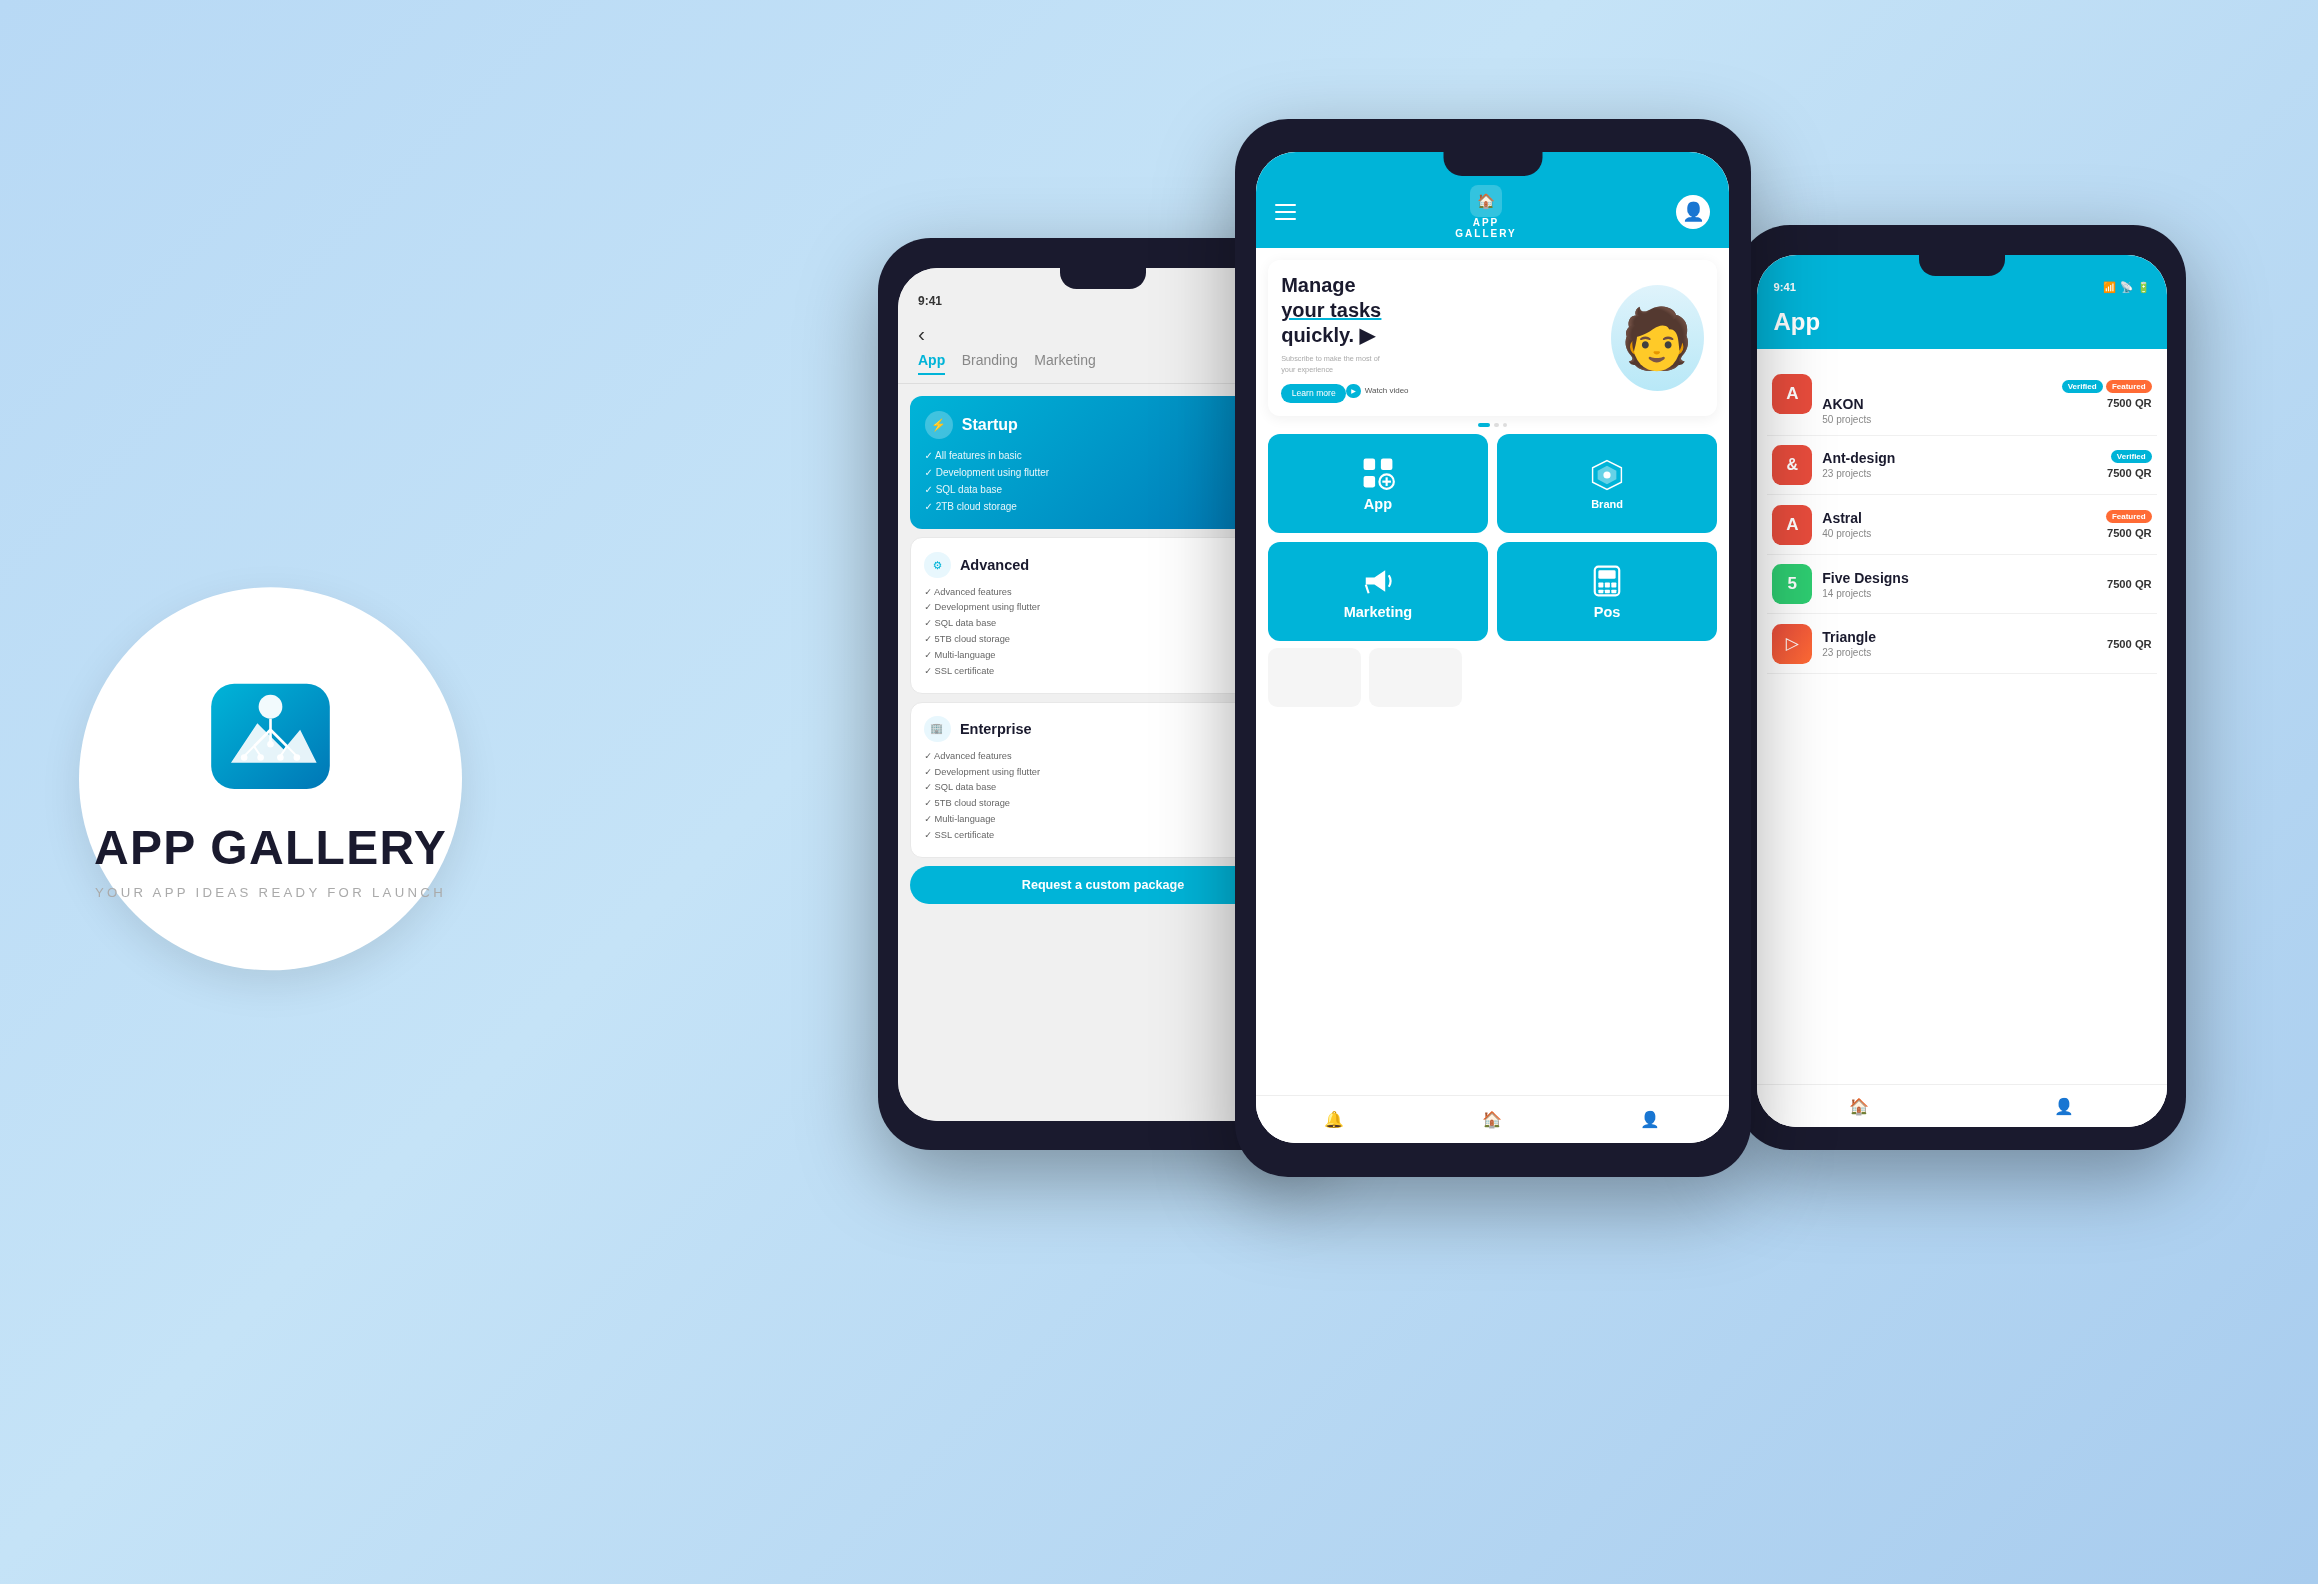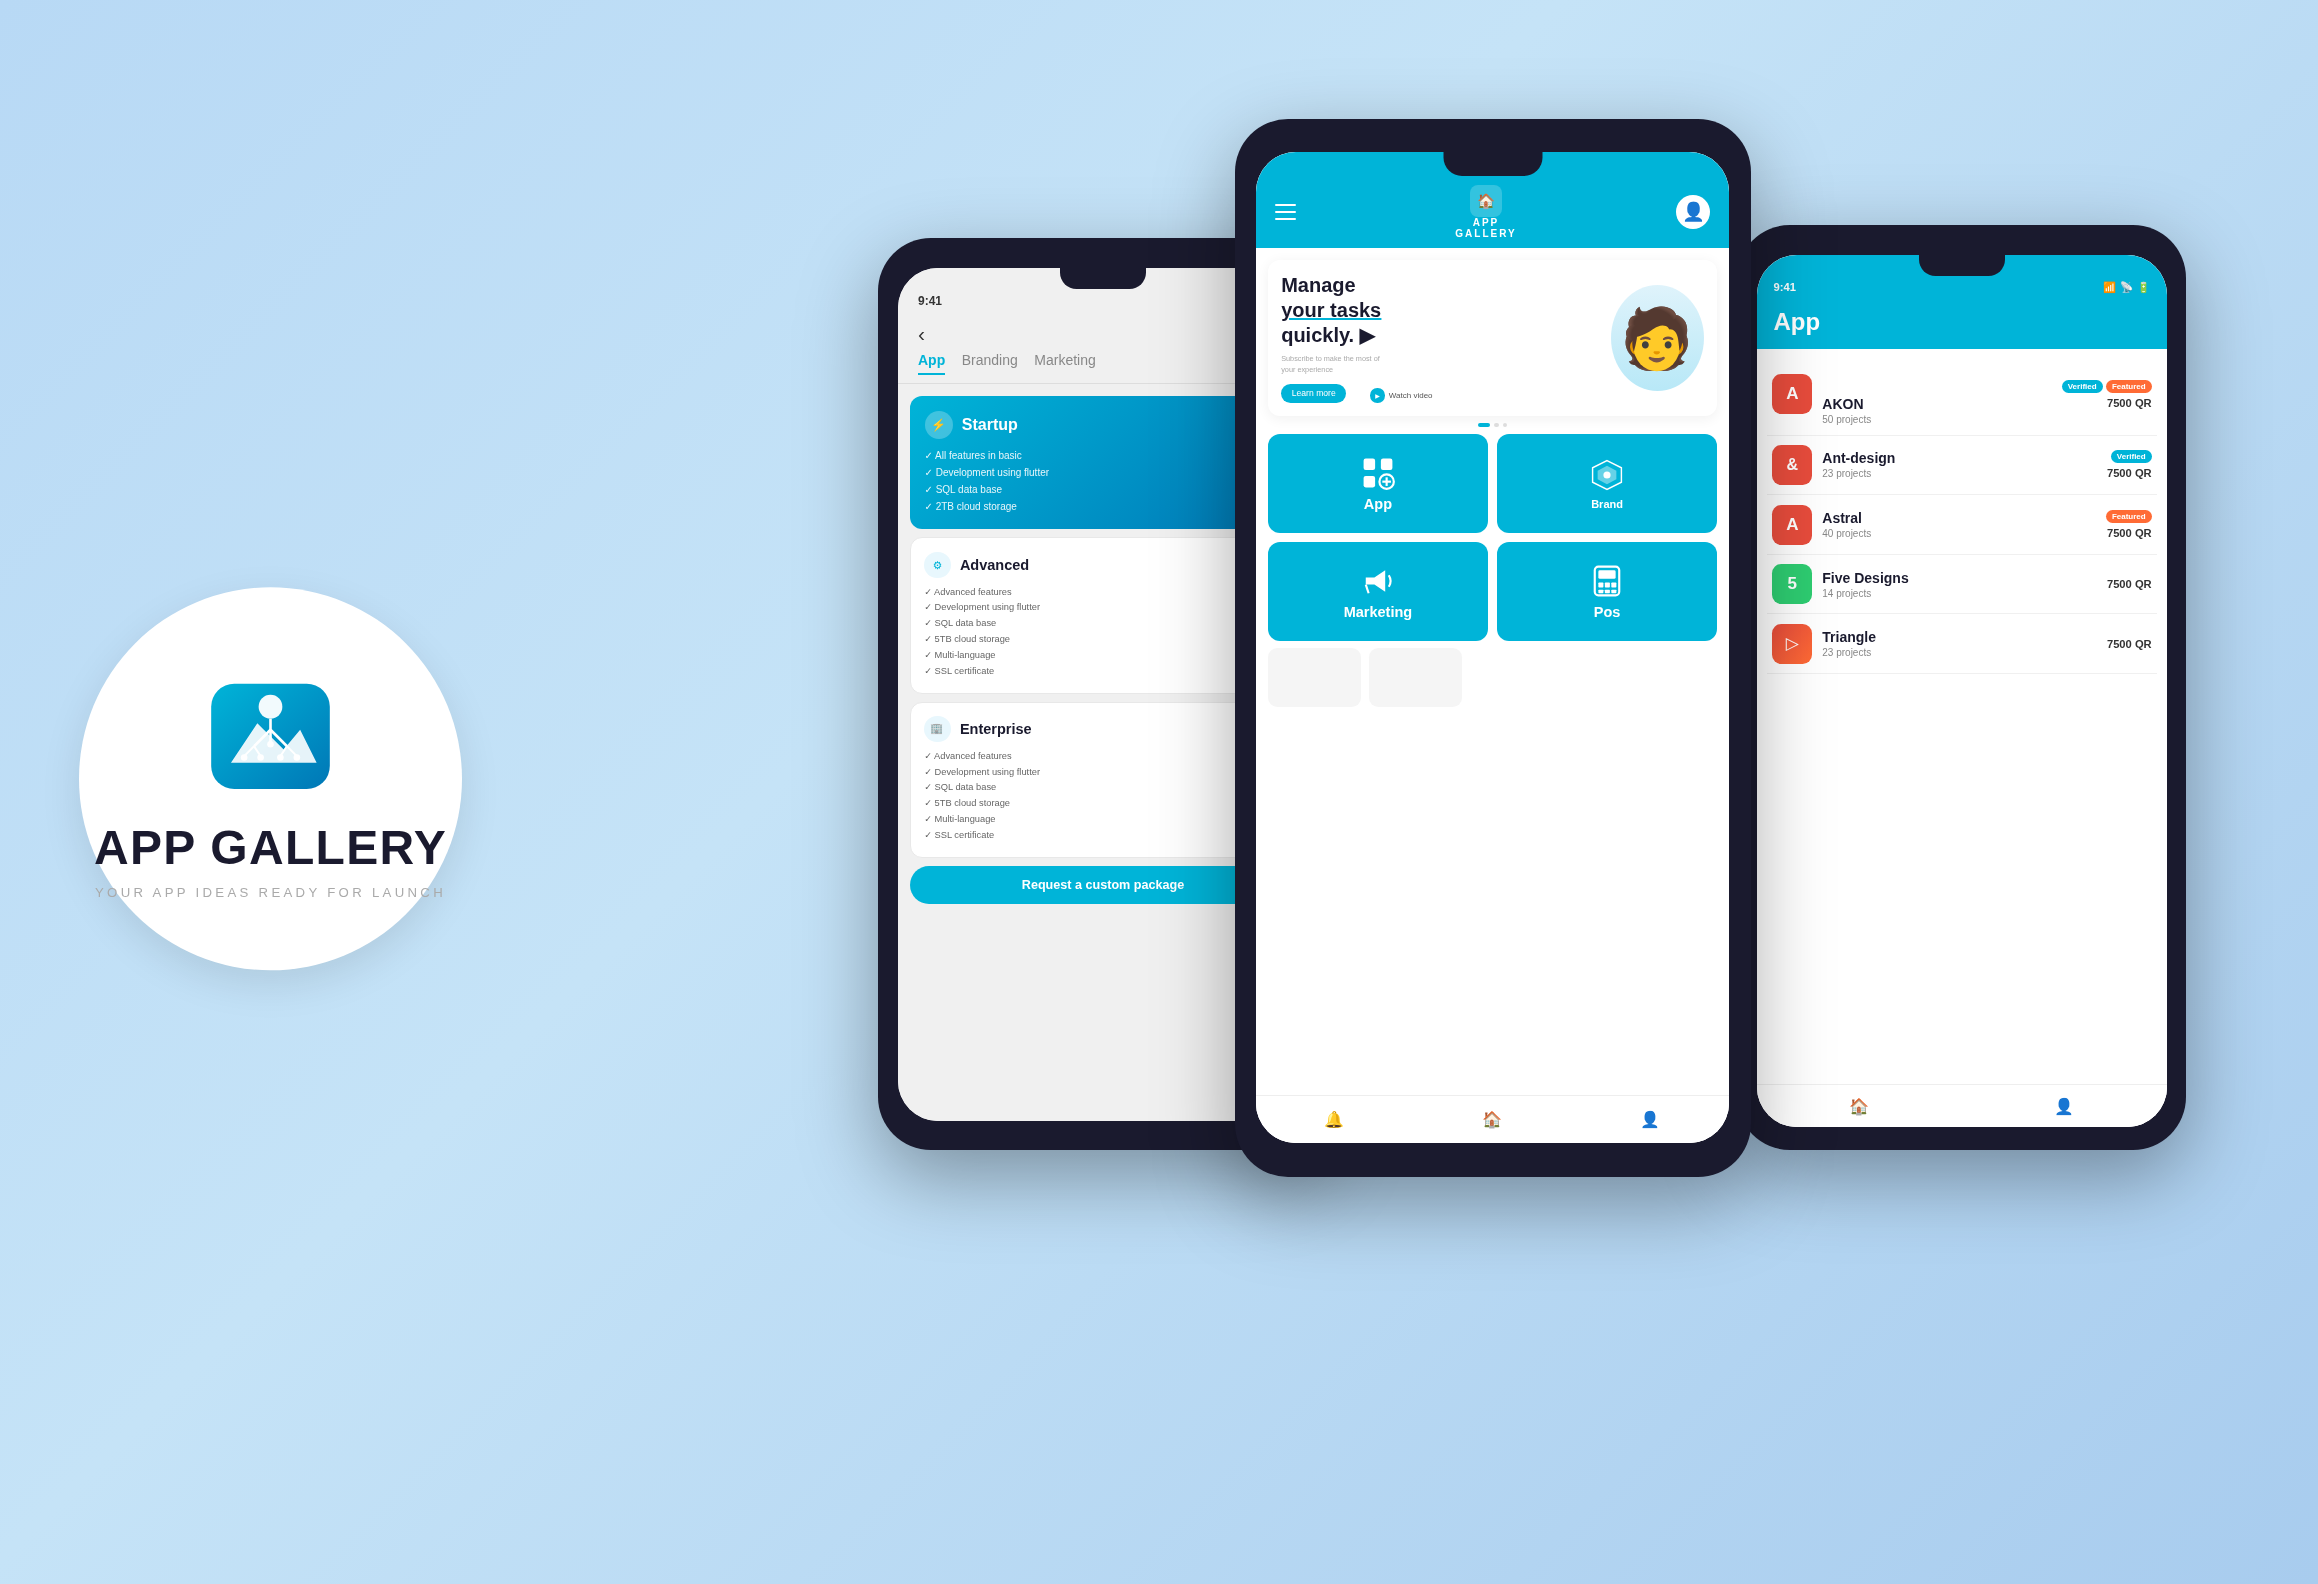--- a/index.html
+++ b/index.html
@@ -249,21 +249,21 @@
         </div>
 
         <div style="background:white;margin:12px 12px 6.6px;border-radius:12px;padding:13.2px;display:flex;justify-content:space-between;align-items:center;box-shadow:0 2.6px 13.2px rgba(0,0,0,0.06);min-height:122px;">
           <div style="flex:1;">
             <div style="font-size:20px;font-weight:900;color:#1a1a2e;line-height:1.25;">
               <div>Manage</div>
               <div style="text-decoration:underline;text-decoration-color:#00b4d8;">your <span style="text-decoration:underline;text-decoration-color:#00b4d8;">tasks</span></div>
               <div>quickly. <span style="color:#1a1a2e;">▶</span></div>
             </div>
             <div style="font-size:7.3px;color:#aaa;margin-top:5.3px;line-height:1.5;max-width:112px;">Subscribe to make the most of your experience</div>
-            <div style="display:flex;gap:24px;align-items:flex-end;margin-top:8px;">
+            <div style="display:flex;gap:0;align-items:flex-start;margin-top:8px;">
               <button style="background:#00b4d8;color:white;border:none;border-radius:13.2px;padding:4.6px 10.6px;font-size:8.6px;cursor:pointer;">Learn more</button>
               <div style="display:flex;align-items:center;gap:4px;">
                 <div style="width:14.5px;height:14.5px;background:#00b4d8;border-radius:50%;display:flex;align-items:center;justify-content:center;color:white;font-size:6px;">▶</div>
                 <span style="font-size:8px;color:#555;cursor:pointer;">Watch video</span>
               </div>
             </div>
           </div>
           <div style="width:93px;height:106px;background:linear-gradient(180deg,#dff3fb 0%,#b8e8f7 100%);border-radius:50%;display:flex;align-items:center;justify-content:center;overflow:hidden;flex-shrink:0;">
             <span style="font-size:59px;">🧑</span>
           </div>

